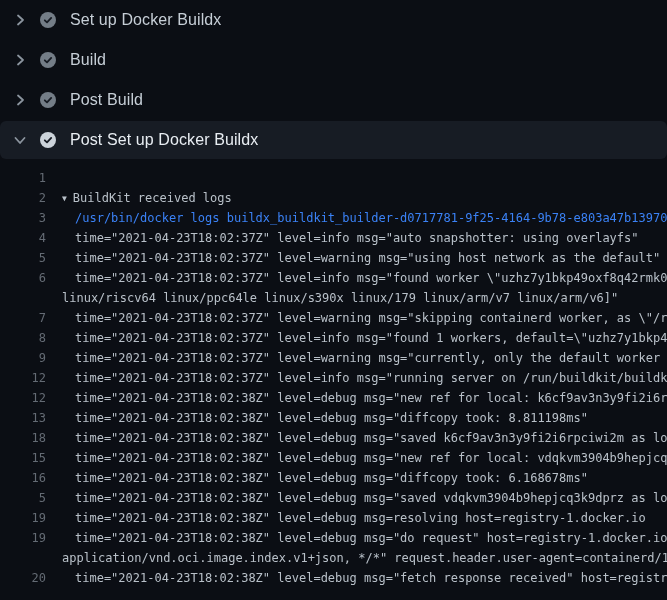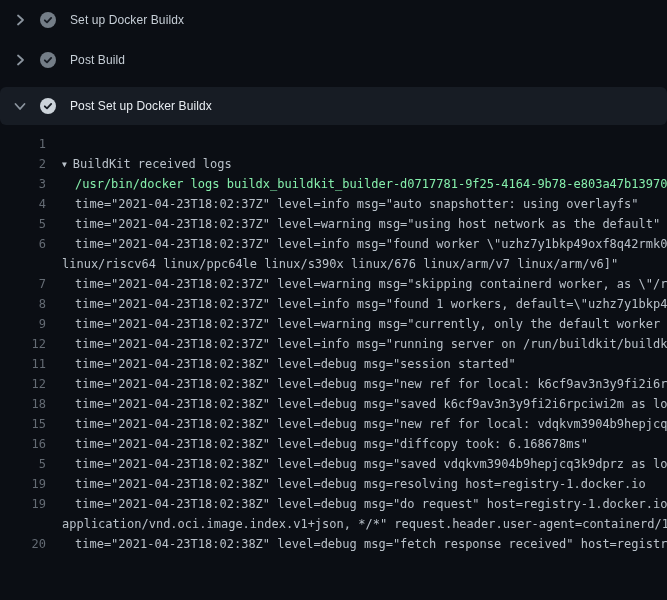--- a/index.html
+++ b/index.html
@@ -7,37 +7,37 @@
     position:relative;width:667px;height:600px;overflow:hidden;
     background:#0b0e14;font-family:"Liberation Sans","DejaVu Sans",sans-serif;
   }
   
   .steps{padding:0;}
   .step-row{
     height:40px;display:flex;align-items:center;
     padding-left:12px;padding-right:12px;box-sizing:border-box;
     cursor:pointer;
   }
-  .step-row.expanded{background:#171c24;border-radius:6px;height:38px;margin-top:7px;}
+  .step-row.expanded{background:#171c24;border-radius:6px;height:38px;margin-top:1px;}
   .chev{width:16px;height:16px;display:flex;align-items:center;justify-content:center;margin-right:12px;flex:0 0 16px;}
   .check{width:16px;height:16px;margin-right:14px;flex:0 0 16px;}
   .check.gray{color:#747d87;}
   .check.light{color:#ccd3da;}
-  .step-label{font-size:12px;font-weight:500;color:#c6ced6;letter-spacing:.1px;}
+  .step-label{font-size:16px;font-weight:500;color:#c6ced6;letter-spacing:.1px;}
   .step-row.expanded .step-label{color:#e8edf2;}
   
   .log{padding-top:9px;font-family:"DejaVu Sans Mono","Liberation Mono",monospace;font-size:12px;}
   .log-row{display:flex;height:20px;line-height:20px;white-space:pre;}
   .ln{
     display:inline-block;width:36px;min-width:36px;margin-left:10px;
     text-align:right;color:#646b74;cursor:pointer;
   }
   .txt{margin-left:16px;color:#b9c1c9;}
   .txt.indent1{padding-left:13px;}
-  .txt.cmd{color:#86efac;}
+  .txt.cmd{color:#3b82f6;}
   .caret{
     display:none;font-size:8px;color:#b9c1c9;margin-right:6px;
     vertical-align:1px;cursor:pointer;
   }
 </style>
 </head>
 <body>
 
 <div class="screen">
 
@@ -51,20 +51,34 @@
       </span>
       <span class="check gray">
         <svg viewBox="0 0 16 16" width="16" height="16">
             <circle cx="8" cy="8" r="8" fill="currentColor"></circle>
             <path d="M4.8 8.3 L7 10.4 L11.2 5.9" fill="none" stroke="#171c24" stroke-width="1.8" stroke-linecap="round" stroke-linejoin="round"></path>
           </svg>
       </span>
       <span class="step-label">Set up Docker Buildx</span>
     </div>
 
+    <div class="step-row">
+      <span class="chev">
+        <svg viewBox="0 0 16 16" width="16" height="16">
+            <path d="M6 3.5 L11 8 L6 12.5" fill="none" stroke="#8b949e" stroke-width="1.8" stroke-linecap="round" stroke-linejoin="round"></path>
+          </svg>
+      </span>
+      <span class="check gray">
+        <svg viewBox="0 0 16 16" width="16" height="16">
+            <circle cx="8" cy="8" r="8" fill="currentColor"></circle>
+            <path d="M4.8 8.3 L7 10.4 L11.2 5.9" fill="none" stroke="#171c24" stroke-width="1.8" stroke-linecap="round" stroke-linejoin="round"></path>
+          </svg>
+      </span>
+      <span class="step-label">Build</span>
+    </div>
 
     <div class="step-row">
       <span class="chev">
         <svg viewBox="0 0 16 16" width="16" height="16">
             <path d="M6 3.5 L11 8 L6 12.5" fill="none" stroke="#8b949e" stroke-width="1.8" stroke-linecap="round" stroke-linejoin="round"></path>
           </svg>
       </span>
       <span class="check gray">
         <svg viewBox="0 0 16 16" width="16" height="16">
             <circle cx="8" cy="8" r="8" fill="currentColor"></circle>
@@ -116,21 +130,21 @@
       <span class="txt indent1"><span class="body">time="2021-04-23T18:02:37Z" level=warning msg="using host network as the default"</span></span>
     </div>
 
     <div class="log-row">
       <span class="ln">6</span>
       <span class="txt indent1"><span class="body">time="2021-04-23T18:02:37Z" level=info msg="found worker \"uzhz7y1bkp49oxf8q42rmk0xjd</span></span>
     </div>
 
     <div class="log-row">
       <span class="ln"></span>
-      <span class="txt"><span class="body">linux/riscv64 linux/ppc64le linux/s390x linux/676 linux/arm/v7 linux/arm/v6]"</span></span>
+      <span class="txt"><span class="body">linux/riscv64 linux/ppc64le linux/s390x linux/179 linux/arm/v7 linux/arm/v6]"</span></span>
     </div>
 
     <div class="log-row">
       <span class="ln">7</span>
       <span class="txt indent1"><span class="body">time="2021-04-23T18:02:37Z" level=warning msg="skipping containerd worker, as \"/run/</span></span>
     </div>
 
     <div class="log-row">
       <span class="ln">8</span>
       <span class="txt indent1"><span class="body">time="2021-04-23T18:02:37Z" level=info msg="found 1 workers, default=\"uzhz7y1bkp49ox</span></span>
@@ -139,30 +153,30 @@
     <div class="log-row">
       <span class="ln">9</span>
       <span class="txt indent1"><span class="body">time="2021-04-23T18:02:37Z" level=warning msg="currently, only the default worker can</span></span>
     </div>
 
     <div class="log-row">
       <span class="ln">12</span>
       <span class="txt indent1"><span class="body">time="2021-04-23T18:02:37Z" level=info msg="running server on /run/buildkit/buildkitd</span></span>
     </div>
 
-    <div class="log-row">
-      <span class="ln">11</span>
-      <span class="txt indent1"><span class="body">time="2021-04-23T18:02:38Z" level=debug msg="session started"</span></span>
-    </div>
 
     <div class="log-row">
       <span class="ln">12</span>
       <span class="txt indent1"><span class="body">time="2021-04-23T18:02:38Z" level=debug msg="new ref for local: k6cf9av3n3y9fi2i6rpci</span></span>
     </div>
 
+    <div class="log-row">
+      <span class="ln">13</span>
+      <span class="txt indent1"><span class="body">time="2021-04-23T18:02:38Z" level=debug msg="diffcopy took: 8.811198ms"</span></span>
+    </div>
 
     <div class="log-row">
       <span class="ln">18</span>
       <span class="txt indent1"><span class="body">time="2021-04-23T18:02:38Z" level=debug msg="saved k6cf9av3n3y9fi2i6rpciwi2m as local"</span></span>
     </div>
 
     <div class="log-row">
       <span class="ln">15</span>
       <span class="txt indent1"><span class="body">time="2021-04-23T18:02:38Z" level=debug msg="new ref for local: vdqkvm3904b9hepjcq3k9</span></span>
     </div>

